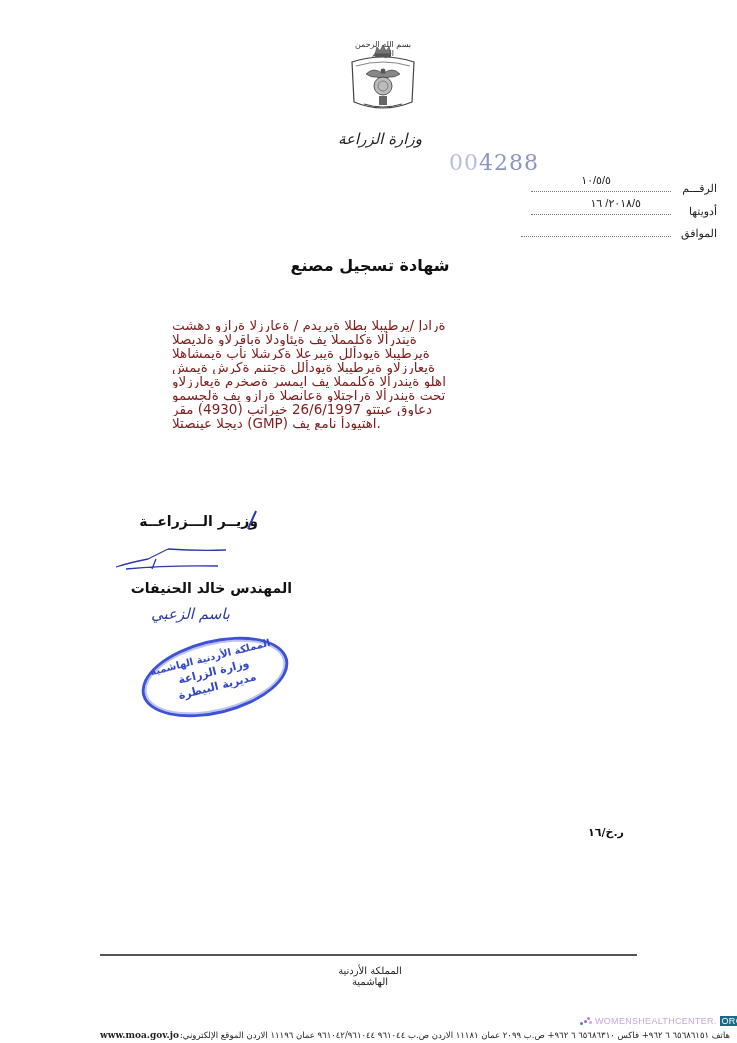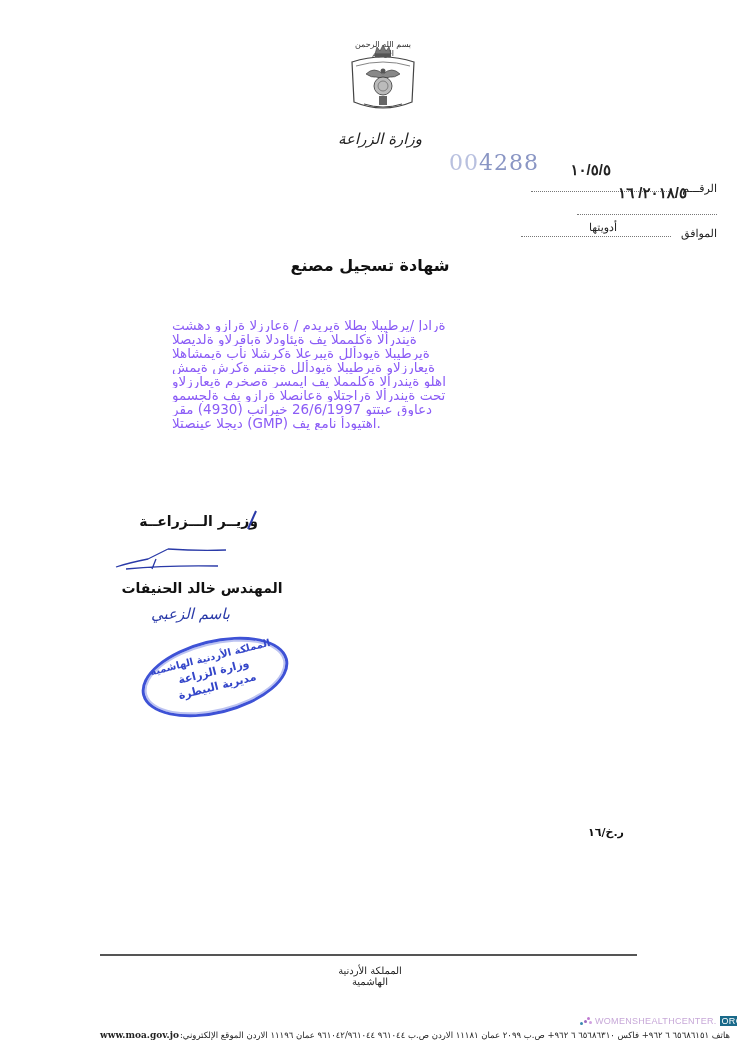--- a/index.html
+++ b/index.html
@@ -20,43 +20,43 @@
     
     .serial { left: 449px; top: 150px; font-family: "DejaVu Serif", serif;
       font-size: 22px; letter-spacing: 1px; color: #8a96c4; }
     .serial .faded { color: #b8c0df; }
 
     
     .ref-row { right: 20px; display: flex; align-items: baseline; gap: 6px;
       font-family: "Liberation Sans", sans-serif; font-size: 11px; color: #222; }
     .ref-label { width: 40px; text-align: right; direction: rtl; }
     .ref-dots { width: 140px; border-bottom: 1px dotted #777; height: 10px; position: relative; }
-    .ref-value { position: absolute; right: 60px; bottom: 12px; font-weight: bold; font-size: 15px;
+    .ref-value { position: absolute; right: 60px; bottom: 4px; font-weight: normal; font-size: 11px;
       direction: ltr; white-space: nowrap; }
     .ref-value.date { right: 30px; }
     .row-1 { top: 181px; }
-    .row-2 { top: 204px; flex-direction: column; }
+    .row-2 { top: 204px; }
     .row-3 { top: 226px; }
     .row-3 .ref-dots { width: 150px; }
 
     
     .doc-title { left: 260px; top: 256px; width: 220px; text-align: center;
       font-family: "DejaVu Sans", sans-serif; font-weight: bold; font-size: 16px; direction: rtl; color: #111; }
 
     
     .body-text { left: 172px; top: 318px; width: 310px;
-      font-family: "DejaVu Sans", sans-serif; font-size: 13.5px; line-height: 14px; color: #8b5cf6; }
+      font-family: "DejaVu Sans", sans-serif; font-size: 13.5px; line-height: 14px; color: #7f1d1d; }
     .body-line { display: block; white-space: nowrap; direction: ltr; unicode-bidi: bidi-override; overflow: hidden; text-align: left; }
 
     
     .minister-title { left: 108px; top: 513px; width: 150px; text-align: right; direction: rtl;
       font-weight: bold; font-size: 14px; font-family: "DejaVu Sans", sans-serif; letter-spacing: 1px; }
     .slash-mark { left: 246px; top: 510px; width: 12px; height: 20px; }
     .signature { left: 108px; top: 545px; width: 130px; height: 30px; }
-    .engineer-name { left: 112px; top: 580px; width: 180px; text-align: center; direction: rtl;
+    .engineer-name { left: 112px; top: 580px; width: 180px; text-align: right; direction: rtl;
       font-weight: bold; font-size: 14px; }
     .handwritten-name { left: 120px; top: 605px; width: 110px; text-align: right; direction: rtl;
       font-family: "DejaVu Serif", serif; font-style: italic; font-size: 15px; color: #2a3aa8; }
 
     
     .stamp { left: 140px; top: 640px; width: 150px; height: 74px;
       border: 3px solid #3e52d6; border-radius: 50%; transform: rotate(-14deg);
       color: #3446c9; text-align: center; box-sizing: border-box; box-shadow: inset 0 0 0 2px rgba(62,82,214,0.35); }
     .stamp-line { display: block; direction: rtl; font-weight: bold; line-height: 15px; }
     .stamp-line.l1 { font-size: 10px; margin-top: 6px; }

